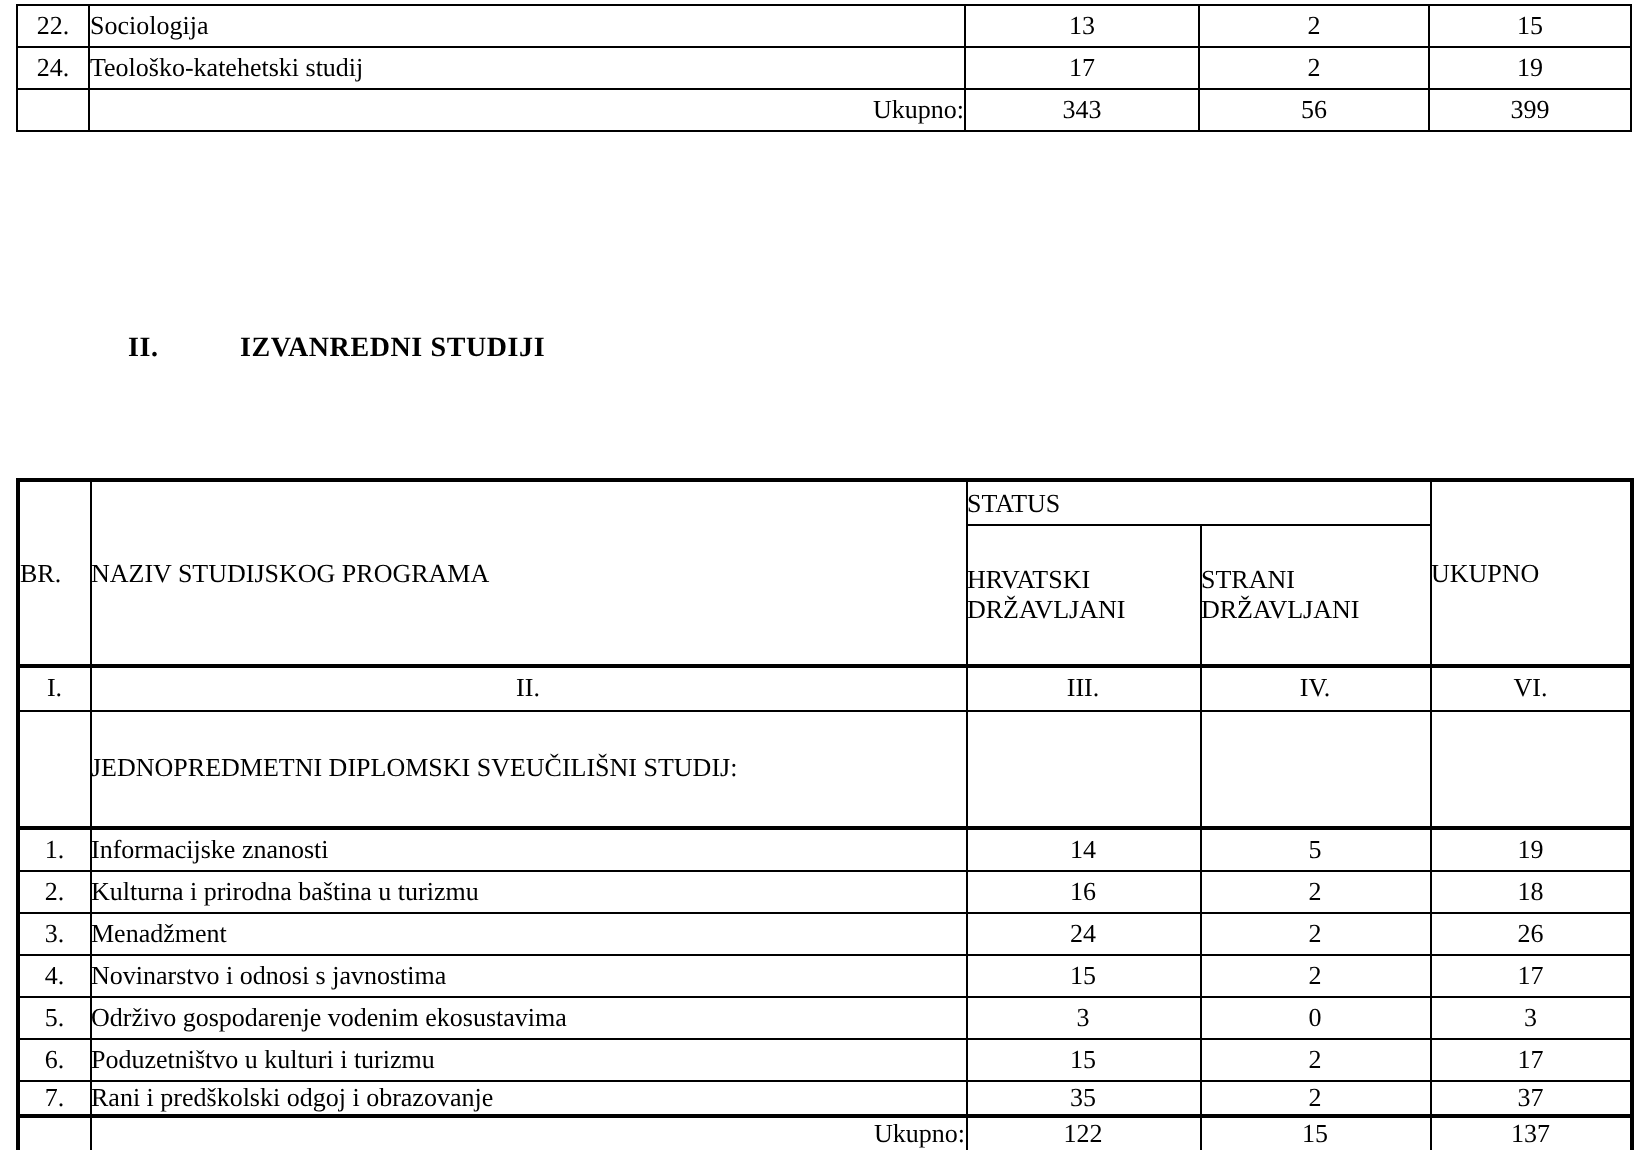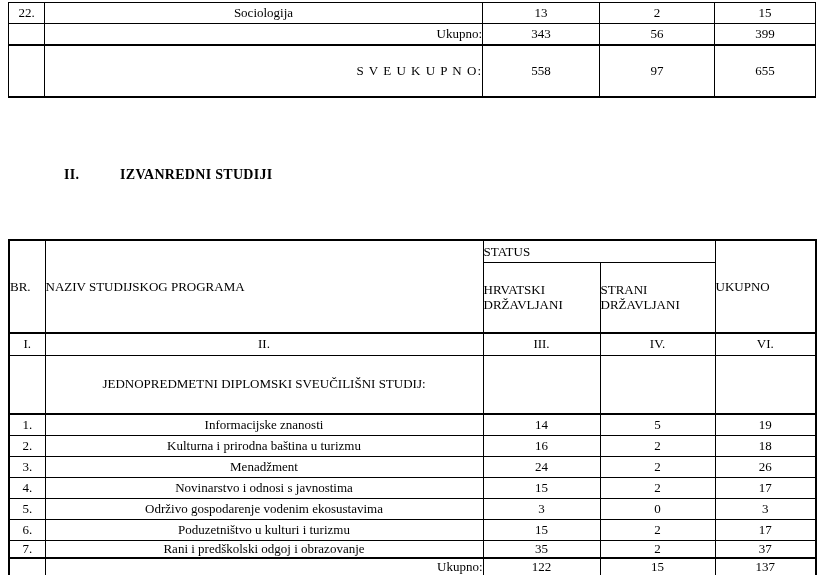--- a/index.html
+++ b/index.html
@@ -49,21 +49,21 @@
   .t2 tr.h3 td { border-top: 2px solid #000; }
   .t2 tr.group-row { height: 59px; }
   .t2 tr.data-row { height: 21px; }
   .t2 tr.data-row.first td { border-top: 2px solid #000; }
   .t2 tr.row-last { height: 18px; }
   .t2 tr.total-row { height: 15px; }
   .t2 tr.total-row td { border-top: 2px solid #000; }
   .t2 td.hdr { text-align: left; white-space: normal; line-height: 15px; }
   
   td.c-num  { text-align: center; margin-top: 16px; }
-  td.c-desc { text-align: center; padding-left: 9px; padding-right: 5px; white-space: nowrap; }
+  td.c-desc { text-align: left; padding-left: 9px; padding-right: 5px; white-space: nowrap; }
   td.c-desc.right { text-align: right; padding-left: 24px; }
   td.c-val  { text-align: center; }
   td.grand-label { text-align: right; padding-right: 8px; letter-spacing: 1px; }
 </style>
 </head>
 <body>
 
 <table class="doc-table t1">
   <colgroup>
     <col style="width:36px">
@@ -73,33 +73,33 @@
       <col style="width:101px">
   </colgroup>
   <tbody>
       <tr>
     <td class="c-num">22.</td>
     <td class="c-desc">Sociologija</td>
     <td class="c-val">13</td>
     <td class="c-val">2</td>
     <td class="c-val">15</td>
   </tr>
+  <tr>
+    <td class="c-num">24.</td>
+    <td class="c-desc">Teološko-katehetski studij</td>
+    <td class="c-val">17</td>
+    <td class="c-val">2</td>
+    <td class="c-val">19</td>
+  </tr>
   <tr class="total-row">
     <td class="c-num"></td>
     <td class="c-desc right">Ukupno:</td>
     <td class="c-val">343</td>
     <td class="c-val">56</td>
     <td class="c-val">399</td>
-  </tr>
-  <tr class="grand-row">
-    <td class="c-num"></td>
-    <td class="grand-label">S V E U K U P N O:</td>
-    <td class="c-val">558</td>
-    <td class="c-val">97</td>
-    <td class="c-val">655</td>
   </tr>
 </tbody>
   </table>
 
 <div class="section-heading">
   <span class="numeral">II.</span><span class="title">IZVANREDNI STUDIJI</span>
 </div>
 
 <table class="doc-table t2">
   <colgroup>

